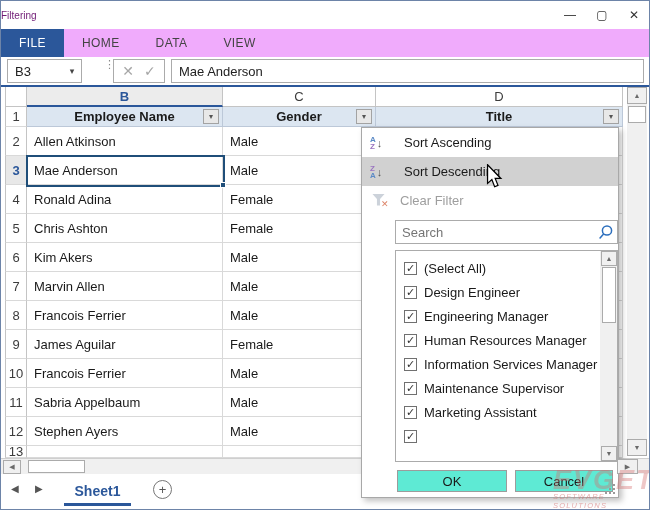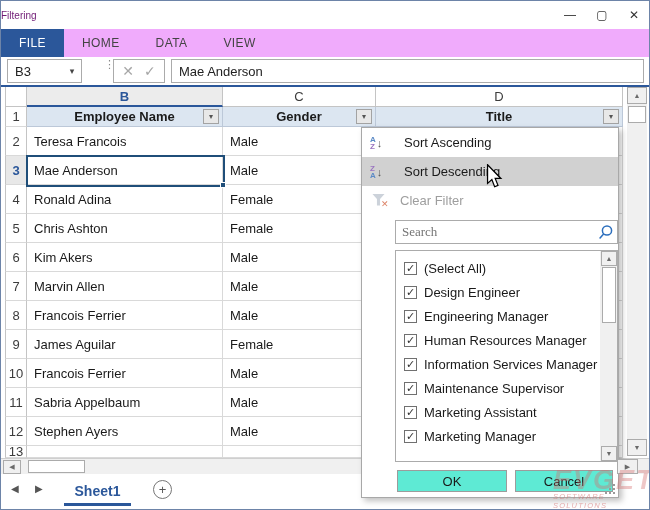--- a/index.html
+++ b/index.html
@@ -75,21 +75,21 @@
   .menu-item.disabled { color:#9e9e9e; }
   .sort-icon { width:22px; display:flex; align-items:center; }
   .sort-letters { display:flex; flex-direction:column; line-height:7px; font-size:8px; font-weight:bold; }
   .la { color:#5b8ac6; } .lz { color:#9a74c0; }
   .sort-arrow { color:#555; font-size:11px; margin-left:1px; }
   .funnel-wrap { position:relative; width:22px; height:16px; }
   .funnel { position:absolute; left:2px; top:1px; width:13px; height:12px; background:#ccd2da;
             clip-path:polygon(0 0,100% 0,62% 45%,62% 100%,38% 100%,38% 45%); }
   .funnel-x { position:absolute; left:11px; top:6px; font-size:9px; color:#dd8468; font-weight:bold; }
   .searchbox { position:absolute; left:33px; top:92px; width:223px; height:24px; border:1px solid #ababab; display:flex; align-items:center; }
-  .searchbox input { flex:1; border:0; outline:none; padding-left:6px; font-family:Liberation Serif, serif; font-size:13px; color:#6d28d9; background:transparent; }
+  .searchbox input { flex:1; border:0; outline:none; padding-left:6px; font-family:Liberation Sans, sans-serif; font-size:13px; color:#6d28d9; background:transparent; }
   .searchbox input::placeholder { color:#757575; }
   .search-glyph { width:24px; display:flex; align-items:center; justify-content:center; }
   .listbox { position:absolute; left:33px; top:122px; width:223px; height:212px; border:1px solid #ababab; overflow:hidden; }
   .check-item { height:24px; display:flex; align-items:center; padding-left:8px; }
   .cb { width:13px; height:13px; border:1px solid #707070; background:#fff; display:flex; align-items:center; justify-content:center; font-size:11px; color:#333; line-height:13px; }
   .cb-label { margin-left:7px; }
   .list-scroll { position:absolute; right:0; top:0; width:17px; height:210px; background:#f0f0f0; }
   .list-scroll .up { position:absolute; top:0; right:0; width:16px; height:15px; }
   .list-scroll .thumb { position:absolute; top:16px; right:1px; width:14px; height:56px; background:#fff; border:1px solid #ababab; }
   .list-scroll .down { position:absolute; bottom:0; right:0; width:16px; height:15px; }
@@ -158,21 +158,21 @@
         <span class="filter-btn">▾</span>
       </div>
       <div class="cell hdr-cell w-d">
         <span>Title</span>
         <span class="filter-btn">▾</span>
       </div>
     </div>
     <div id="data-rows">
         <div class="grid-row">
           <div class="row-hdr">2</div>
-          <div class="cell w-b">Teresa Francois</div>
+          <div class="cell w-b">Allen Atkinson</div>
           <div class="cell w-c">Male</div>
           <div class="cell w-d"></div>
         </div>
         <div class="grid-row sel">
           <div class="row-hdr">3</div>
           <div class="cell w-b">Mae Anderson</div>
           <div class="cell w-c">Male</div>
           <div class="cell w-d"></div>
         </div>
         <div class="grid-row">
@@ -323,21 +323,20 @@
           <div class="check-item">
             <span class="cb">✓</span>
             <span class="cb-label">Maintenance Supervisor</span>
           </div>
           <div class="check-item">
             <span class="cb">✓</span>
             <span class="cb-label">Marketing Assistant</span>
           </div>
           <div class="check-item">
             <span class="cb">✓</span>
-            <span class="cb-label">Marketing Manager</span>
           </div>
         </div>
       <div class="list-scroll">
         <div class="sb-btn up">▲</div>
         <div class="thumb"></div>
         <div class="sb-btn down">▼</div>
       </div>
     </div>
     <div class="btn btn-ok">OK</div>
     <div class="btn btn-cancel">Cancel</div>

